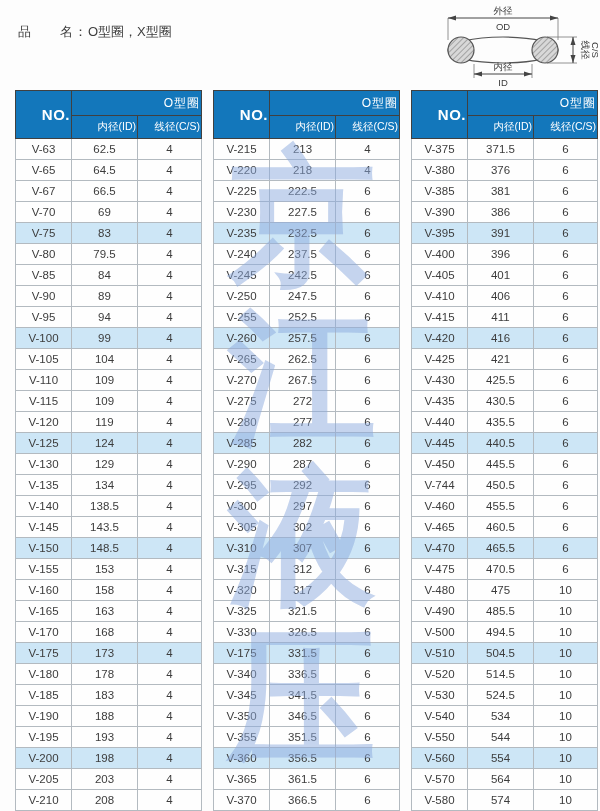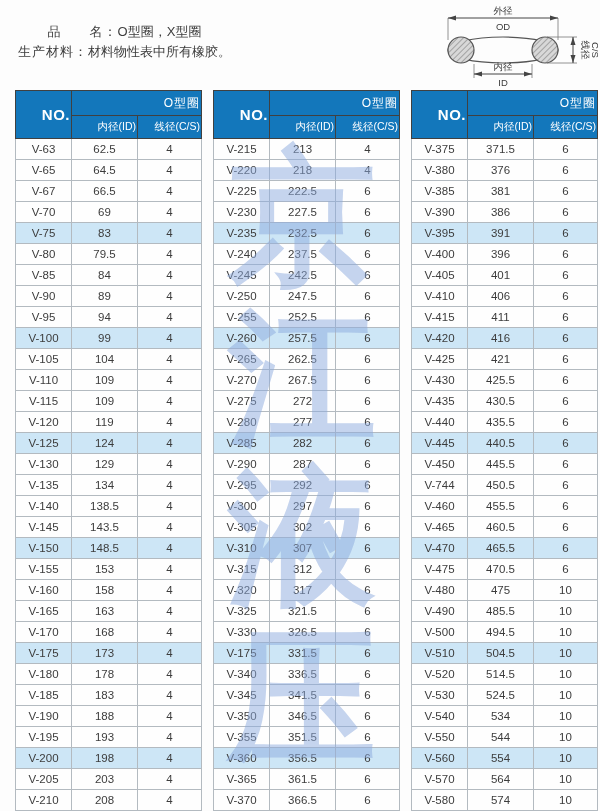--- a/index.html
+++ b/index.html
@@ -2,21 +2,21 @@
 <html style="--blue: #1377bb; --hl: #cde6f6; --wm: rgba(139,170,221,0.5);"><head>
 <meta charset="utf-8">
 <style>
   html,body{margin:0;padding:0;background:#e9e9e9;}
   .page{
     position:relative;width:600px;height:811px;background:#fdfdfd;
     font-family:"Liberation Sans","DejaVu Sans",sans-serif;
     overflow:hidden;margin:0 auto;
   }
   
-  .info{position:absolute;left:18px;top:22px;font-size:13px;color:#3d3d3d;line-height:20px;text-align:center;}
+  .info{position:absolute;left:18px;top:22px;font-size:13px;color:#3d3d3d;line-height:20px;}
   .info-line span{white-space:pre;}
   .info-label{letter-spacing:1px;}
   
   .diagram{position:absolute;right:2px;top:4px;width:158px;height:88px;}
   .diagram svg{display:block;}
   .dim-text{font-size:9.5px;fill:#3b3b3b;font-family:"Liberation Sans",sans-serif;}
   
   .watermark{
     position:absolute;left:222px;top:138px;width:160px;
     display:flex;flex-direction:column;align-items:center;
@@ -46,23 +46,20 @@
 </style>
 </head>
 <body>
 
 <div class="page">
 
   <div class="info">
     <div class="info-line">
       <span class="info-label">品　　名：</span><span>O型圈，X型圈</span>
     </div>
-    <div class="info-line">
-      <span class="info-label">生产材料：</span><span>材料物性表中所有橡胶。</span>
-    </div>
   </div>
 
   <div class="diagram">
     <svg width="158" height="88" viewBox="0 0 158 88">
       <defs>
         <pattern id="hatch" width="4" height="4" patternUnits="userSpaceOnUse" patternTransform="rotate(45)">
           <rect width="4" height="4" fill="#d8d8d8"></rect>
           <line x1="0" y1="0" x2="0" y2="4" stroke="#6d6d6d" stroke-width="1"></line>
         </pattern>
       </defs>

